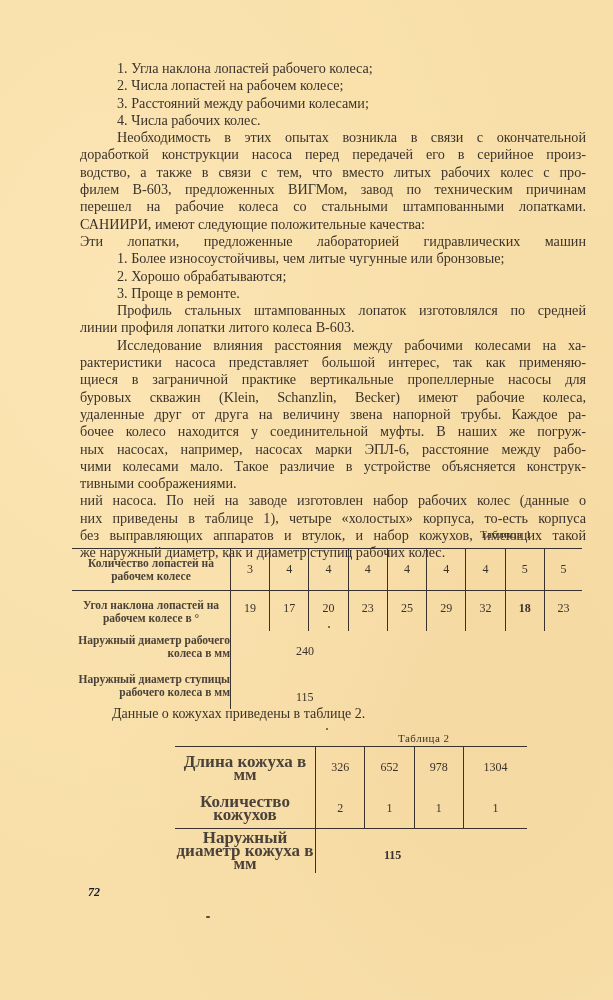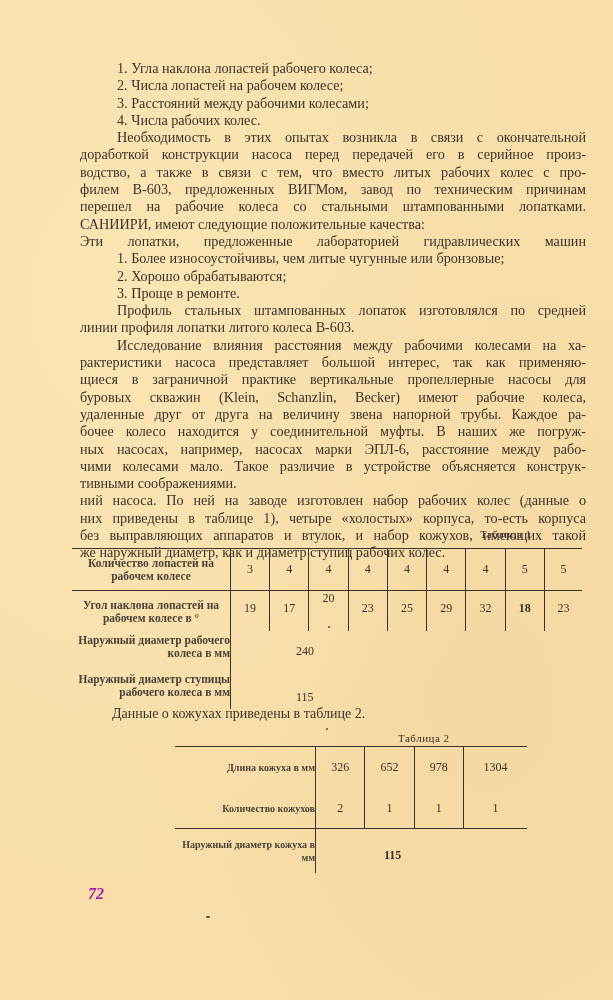--- a/index.html
+++ b/index.html
@@ -28,26 +28,26 @@
   table { border-collapse: collapse; position: absolute; font-size: 12px; }
   .t1 { left: 72px; top: 548px; width: 510px; }
   .t1 td { padding: 0; text-align: center; vertical-align: middle; }
   .t1 .lbl { text-align: center; font-size: 11.5px; line-height: 13px; font-weight: bold; color: #4a423a; width: 158px; }
   .t1 .lbl-left { text-align: right; }
   .rule-top { border-top: 1.6px solid #3a322c; }
   .rule-bot { border-bottom: 1.6px solid #3a322c; }
   .vline { border-left: 1px solid #3a322c; }
   .t2 { left: 175px; top: 746px; width: 352px; }
   .t2 td { padding: 0; text-align: center; vertical-align: middle; }
-  .t2 .lbl { font-size: 10px; font-weight: bold; color: #4a423a; width: 140px; line-height: 13px; text-align: right; }
+  .t2 .lbl { font-size: 17px; font-weight: bold; color: #4a423a; width: 140px; line-height: 13px; }
   .para2 {
     position: absolute; left: 112px; top: 706px; font-size: 14px;
   }
   .page-number {
-    position: absolute; left: 88px; top: 885px; font-size: 16px; font-weight: bold; font-style: italic; color: #a21caf;
+    position: absolute; left: 88px; top: 885px; font-size: 12px; font-weight: bold; font-style: italic; color: #0f172a;
   }
   .speck { position: absolute; width: 4px; height: 2px; background: #5a4a3a; border-radius: 1px; }
 </style>
 </head>
 <body>
 
 <div class="page">
 
   <div class="text-block" style="top:60px;">
     <span class="list-line ind1">1. Угла наклона лопастей рабочего колеса;</span>
@@ -98,21 +98,21 @@
       <td class="vline">4</td>
       <td class="vline">4</td>
       <td class="vline">4</td>
       <td class="vline">5</td>
       <td class="vline">5</td>
     </tr>
     <tr style="height:40px;">
       <td class="lbl" style="vertical-align:top; padding-top:8px;">Угол наклона лопастей на рабочем колесе в °</td>
       <td class="vline" style="vertical-align:top; padding-top:10px;">19</td>
       <td class="vline" style="vertical-align:top; padding-top:10px;">17</td>
-      <td class="vline" style="vertical-align:top; ">20</td>
+      <td class="vline" style="vertical-align:top; padding-top:10px;">20</td>
       <td class="vline" style="vertical-align:top; padding-top:10px;">23</td>
       <td class="vline" style="vertical-align:top; padding-top:10px;">25</td>
       <td class="vline" style="vertical-align:top; padding-top:10px;">29</td>
       <td class="vline" style="vertical-align:top; padding-top:10px;">32</td>
       <td class="vline" style="vertical-align:top; padding-top:10px;font-weight:bold;">18</td>
       <td class="vline" style="vertical-align:top; padding-top:10px;">23</td>
     </tr>
     <tr style="height:32px;">
       <td class="lbl lbl-left">Наружный диаметр рабочего колеса в мм</td>
       <td class="vline" colspan="9" style="text-align:left; padding-left:65px; padding-top:10px;">240</td>

